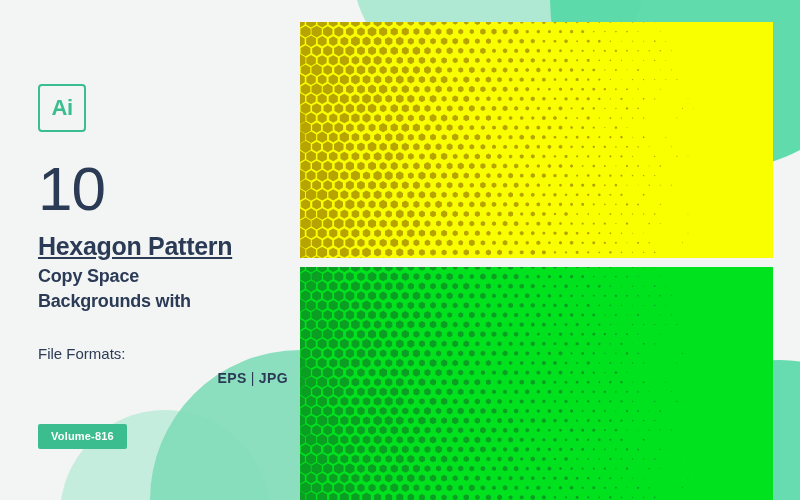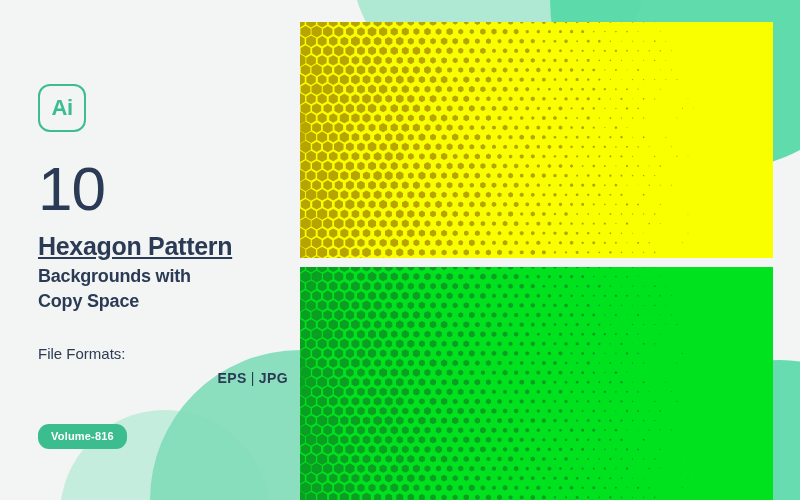--- a/index.html
+++ b/index.html
@@ -72,21 +72,21 @@
   .left-panel {
     position: absolute;
     left: 38px;
     top: 84px;
     width: 250px;
   }
   .ai-badge {
     width: 48px;
     height: 48px;
     border: 2px solid #3bbd8f;
-    border-radius: 12px;
+    border-radius: 4px;
     display: flex;
     align-items: center;
     justify-content: center;
     box-sizing: border-box;
   }
   .ai-badge span {
     color: #3bbd8f;
     font-size: 22px;
     font-weight: bold;
     letter-spacing: -0.5px;
@@ -136,21 +136,21 @@
     padding: 0 4px;
   }
   .volume-pill {
     display: inline-block;
     margin-top: 38px;
     background: #3bbd8f;
     color: #ffffff;
     font-size: 11px;
     font-weight: bold;
     padding: 6px 13px 7px;
-    border-radius: 11px;
+    border-radius: 2px;
     letter-spacing: 0.2px;
   }
 
   
   .preview-yellow {
     position: absolute;
     left: 300px;
     top: 22px;
     width: 473px;
     height: 236px;
@@ -184,22 +184,22 @@
 
   <div class="left-panel">
 
     <div class="ai-badge">
       <span>Ai</span>
     </div>
 
     <div class="big-number">10</div>
 
     <div class="title-1">Hexagon Pattern</div>
+    <div class="title-2">Copy Space</div>
     <div class="title-2">Backgrounds with</div>
-    <div class="title-2">Copy Space</div>
 
     <div class="formats-label">File Formats:</div>
     <div class="formats-value">
       <span>EPS</span><span class="sep">|</span><span>JPG</span>
     </div>
 
     <div class="volume-pill">Volume-816</div>
   </div>
 
   <div class="preview-yellow">

